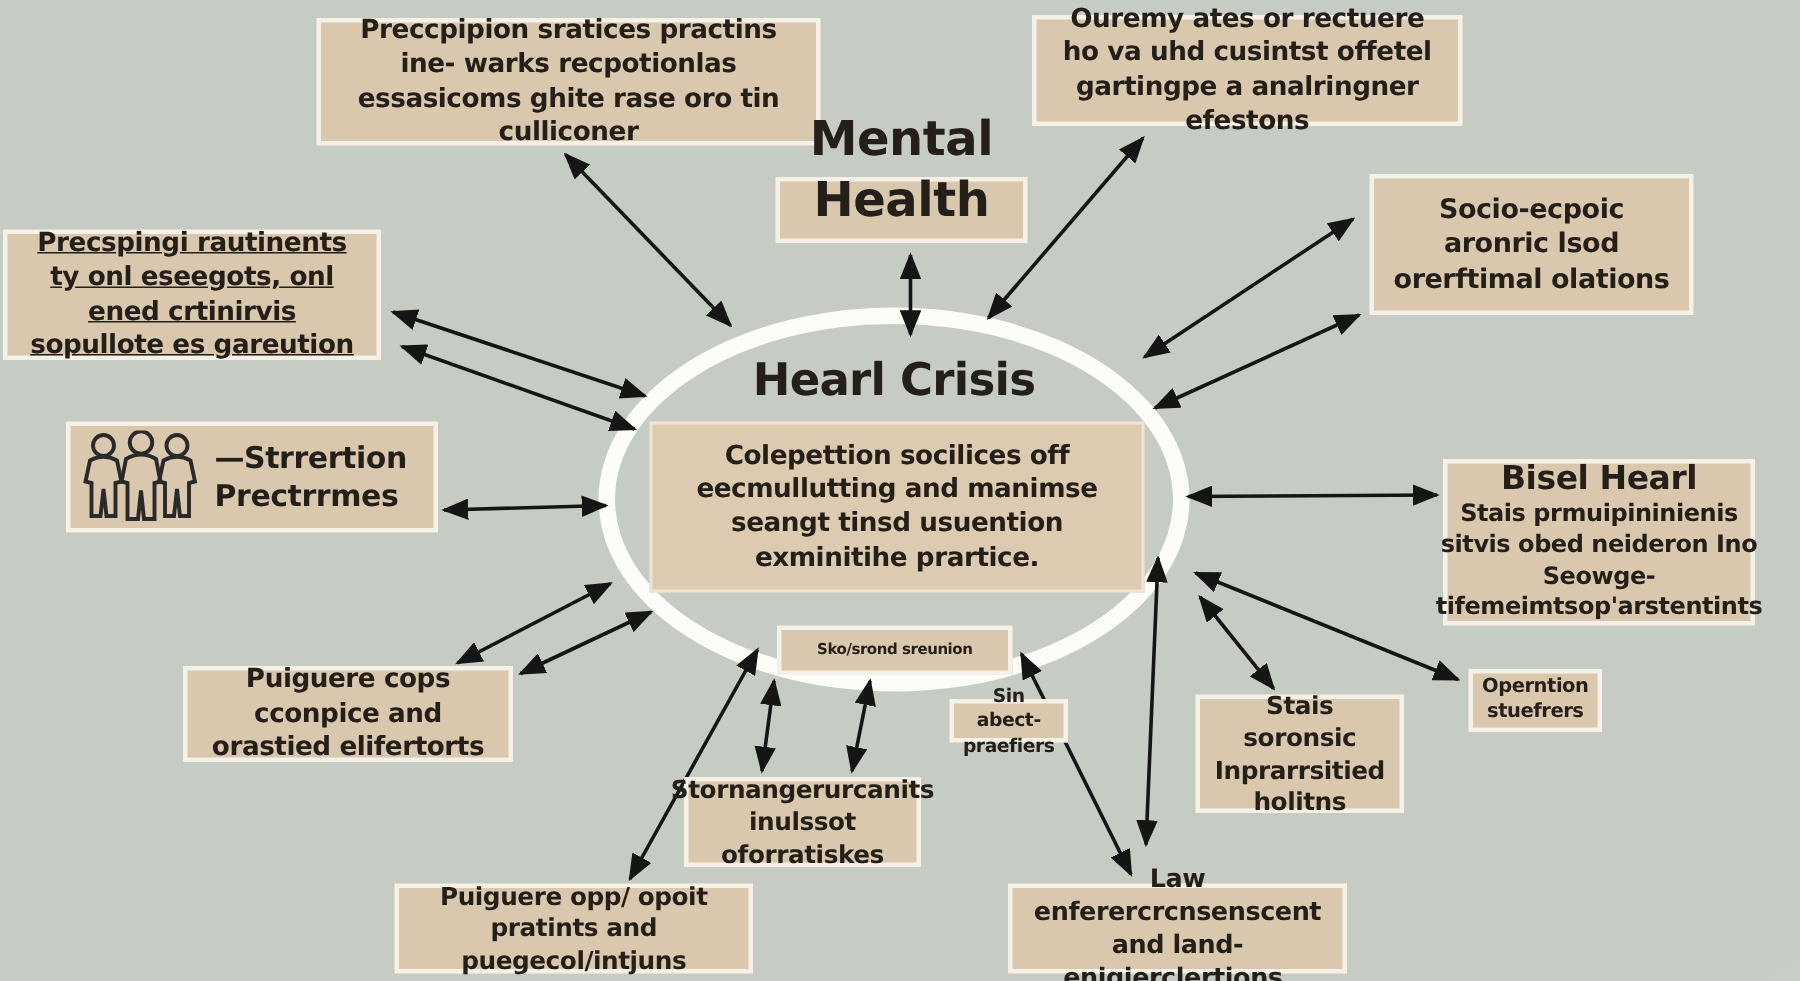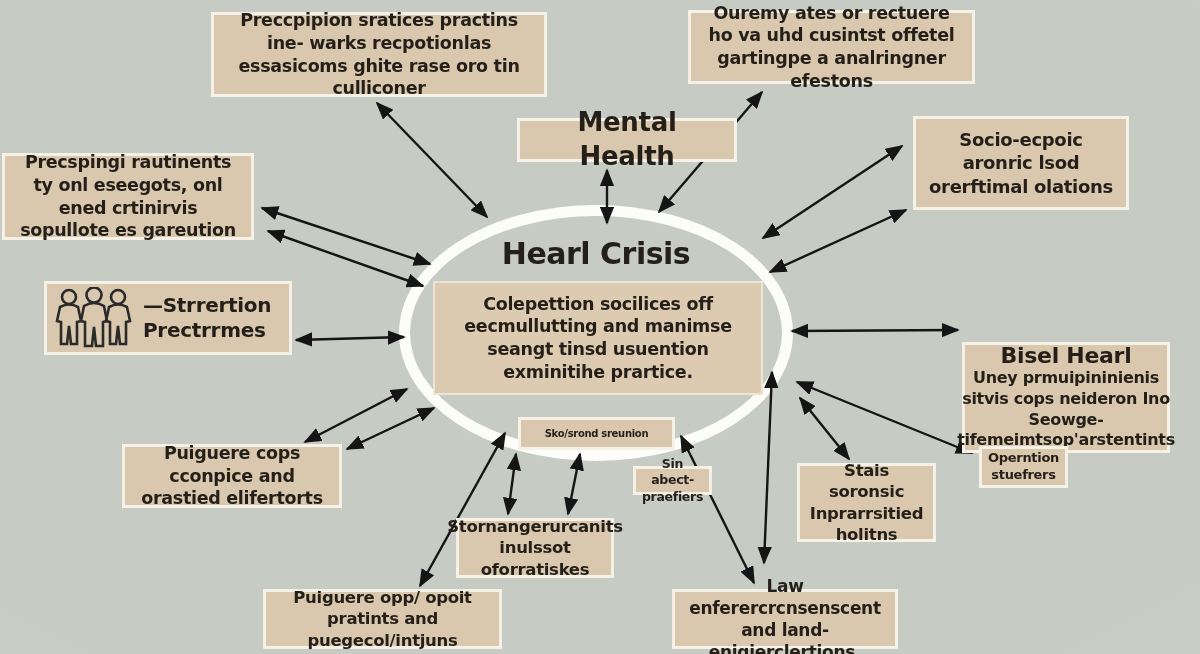--- a/index.html
+++ b/index.html
@@ -36,26 +36,26 @@
     position:absolute;left:430px;top:236px;width:332px;
     text-align:center;font-size:30px;font-weight:800;letter-spacing:-0.5px;
   }
   .center-box{
     left:433px;top:281px;width:330px;height:114px;
     background:#ddcbb1;border:2px solid #ece5d5;
     font-size:17.5px;
   }
   .n-top-left{left:211px;top:12px;width:336px;height:85px;font-size:17.5px;}
   .n-top-right{left:688px;top:10px;width:287px;height:74px;font-size:17.5px;}
-  .n-mental{left:517px;top:118px;width:220px;height:44px;font-size:26px;font-weight:800;}
+  .n-mental{left:517px;top:118px;width:168px;height:44px;font-size:32px;font-weight:800;align-items:flex-end;}
   .n-socio{left:913px;top:116px;width:216px;height:94px;font-size:18px;}
-  .n-left-upper{left:2px;top:153px;width:252px;height:87px;font-size:17.5px;}
+  .n-left-upper{left:2px;top:153px;width:252px;height:87px;font-size:17.5px;text-decoration:underline;}
   .n-people{left:44px;top:281px;width:248px;height:74px;font-size:20px;font-weight:800;gap:10px;}
   .n-people .txt{text-align:left;line-height:1.25;}
-  .n-bisel{left:962px;top:306px;width:208px;height:111px;font-size:16px;flex-direction:column;margin-top:36px;}
+  .n-bisel{left:962px;top:306px;width:208px;height:111px;font-size:16px;flex-direction:column;}
   .n-bisel .ttl{font-size:22px;font-weight:800;line-height:1.1;}
   .n-puiguere{left:122px;top:444px;width:220px;height:64px;font-size:17.5px;}
   .n-sko{left:518px;top:417px;width:157px;height:33px;font-size:10px;font-weight:600;padding:2px 6px;}
   .n-sin{left:633px;top:466px;width:79px;height:29px;font-size:12.5px;font-weight:600;padding:2px 4px;}
   .n-stais{left:797px;top:463px;width:139px;height:79px;font-size:16.5px;}
   .n-operntion{left:979px;top:446px;width:89px;height:42px;font-size:13px;font-weight:700;padding:2px 4px;}
   .n-stornanger{left:456px;top:518px;width:158px;height:60px;font-size:16.5px;}
   .n-supagest{left:263px;top:589px;width:239px;height:60px;font-size:16.5px;}
   .n-law{left:672px;top:589px;width:226px;height:60px;font-size:17px;}
   .people-svg{flex:0 0 auto;}
@@ -125,21 +125,21 @@
       <circle cx="39" cy="8" r="7.5"></circle>
       <path d="M29 19 q10 -6 20 0 l3 15 -4 1 0 24 -7 0 -2 -19 -2 19 -7 0 0 -24 -4 -1 z"></path>
       <circle cx="63" cy="10" r="7"></circle>
       <path d="M54 20 q9 -5 18 0 l3 14 -4 1 0 22 -6 0 -2 -18 -2 18 -6 0 0 -22 -4 -1 z"></path>
     </svg>
     <span class="txt">—Strrertion Prectrrmes</span>
   </div>
 
   <div class="node n-bisel">
     <span class="ttl">Bisel Hearl</span>
-    <span class="body">Uney prmuipininienis sitvis cops neideron Ino Seowge- tifemeimtsop'arstentints</span>
+    <span class="body">Stais prmuipininienis sitvis obed neideron Ino Seowge- tifemeimtsop'arstentints</span>
   </div>
 
   <div class="node n-puiguere">
     <span class="body">Puiguere cops cconpice and orastied elifertorts</span>
   </div>
 
   <div class="node n-sko">
     <span class="body">Sko/srond sreunion</span>
   </div>
 

